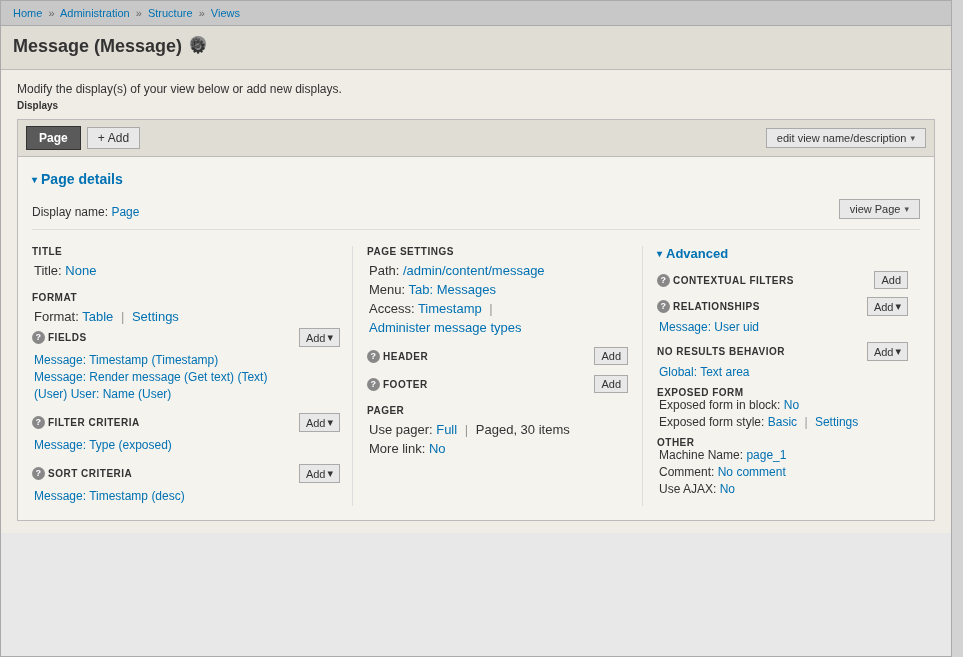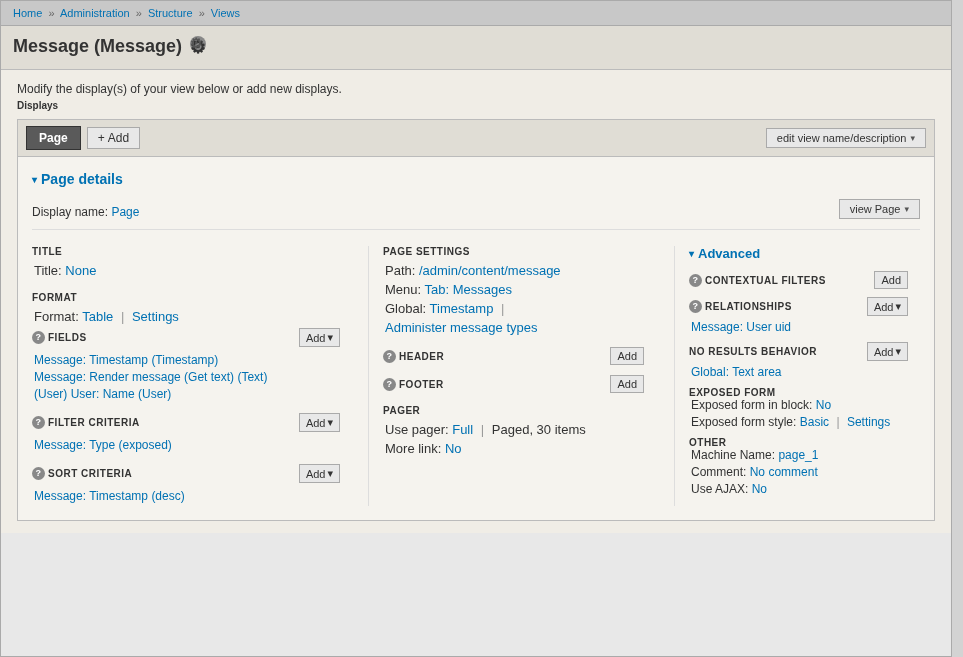--- a/index.html
+++ b/index.html
@@ -153,21 +153,21 @@
       font-size: 11px;
       cursor: pointer;
       color: #333;
       display: flex;
       align-items: center;
       gap: 4px;
     }
     .three-columns {
       display: grid;
       grid-template-columns: 320px 290px 1fr;
-      gap: 16px;
+      gap: 0;
     }
     .col-left, .col-middle, .col-right {
       padding: 0 12px 0 0;
     }
     .col-middle { border-left: 1px solid #ddd; padding-left: 14px; padding-right: 14px; }
     .col-right { border-left: 1px solid #ddd; padding-left: 14px; }
     .section-heading {
       font-size: 10px;
       font-weight: bold;
       color: #333;
@@ -393,21 +393,21 @@
           <div class="section-heading">PAGE SETTINGS</div>
           <div class="section-value">
             <span>Path: </span>
             <a>/admin/content/message</a>
           </div>
           <div class="section-value">
             <span>Menu: </span>
             <a>Tab: Messages</a>
           </div>
           <div class="section-value">
-            <span>Global: </span>
+            <span>Access: </span>
             <a>Timestamp</a>
             <span class="pipe">|</span>
           </div>
           <div class="section-value">
             <a>Administer message types</a>
           </div>
 
           <div class="fields-header" style="margin-top:12px;">
             <div class="fields-label">
               <span class="help-icon">?</span>

